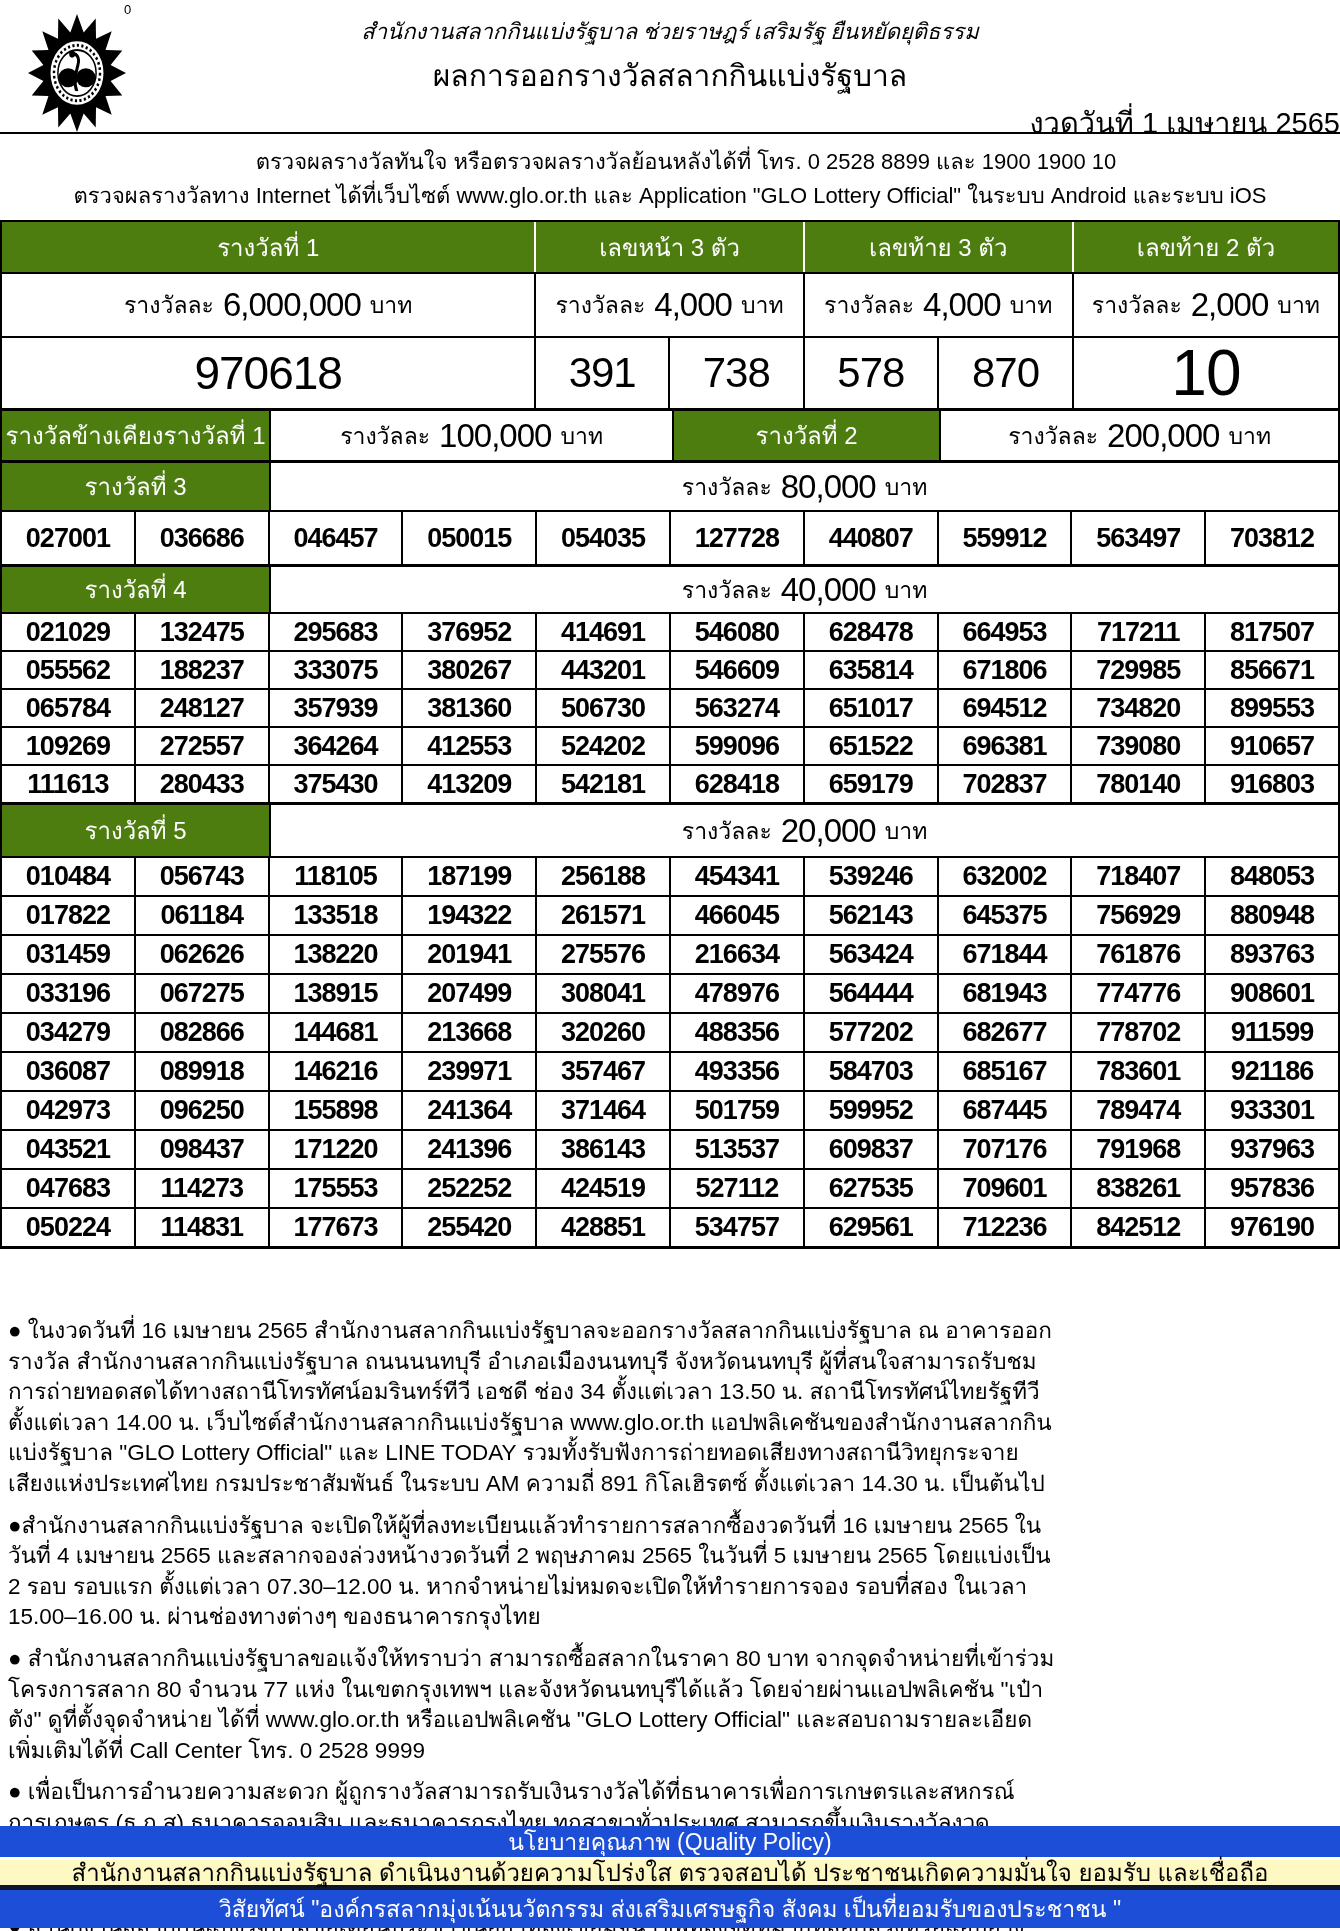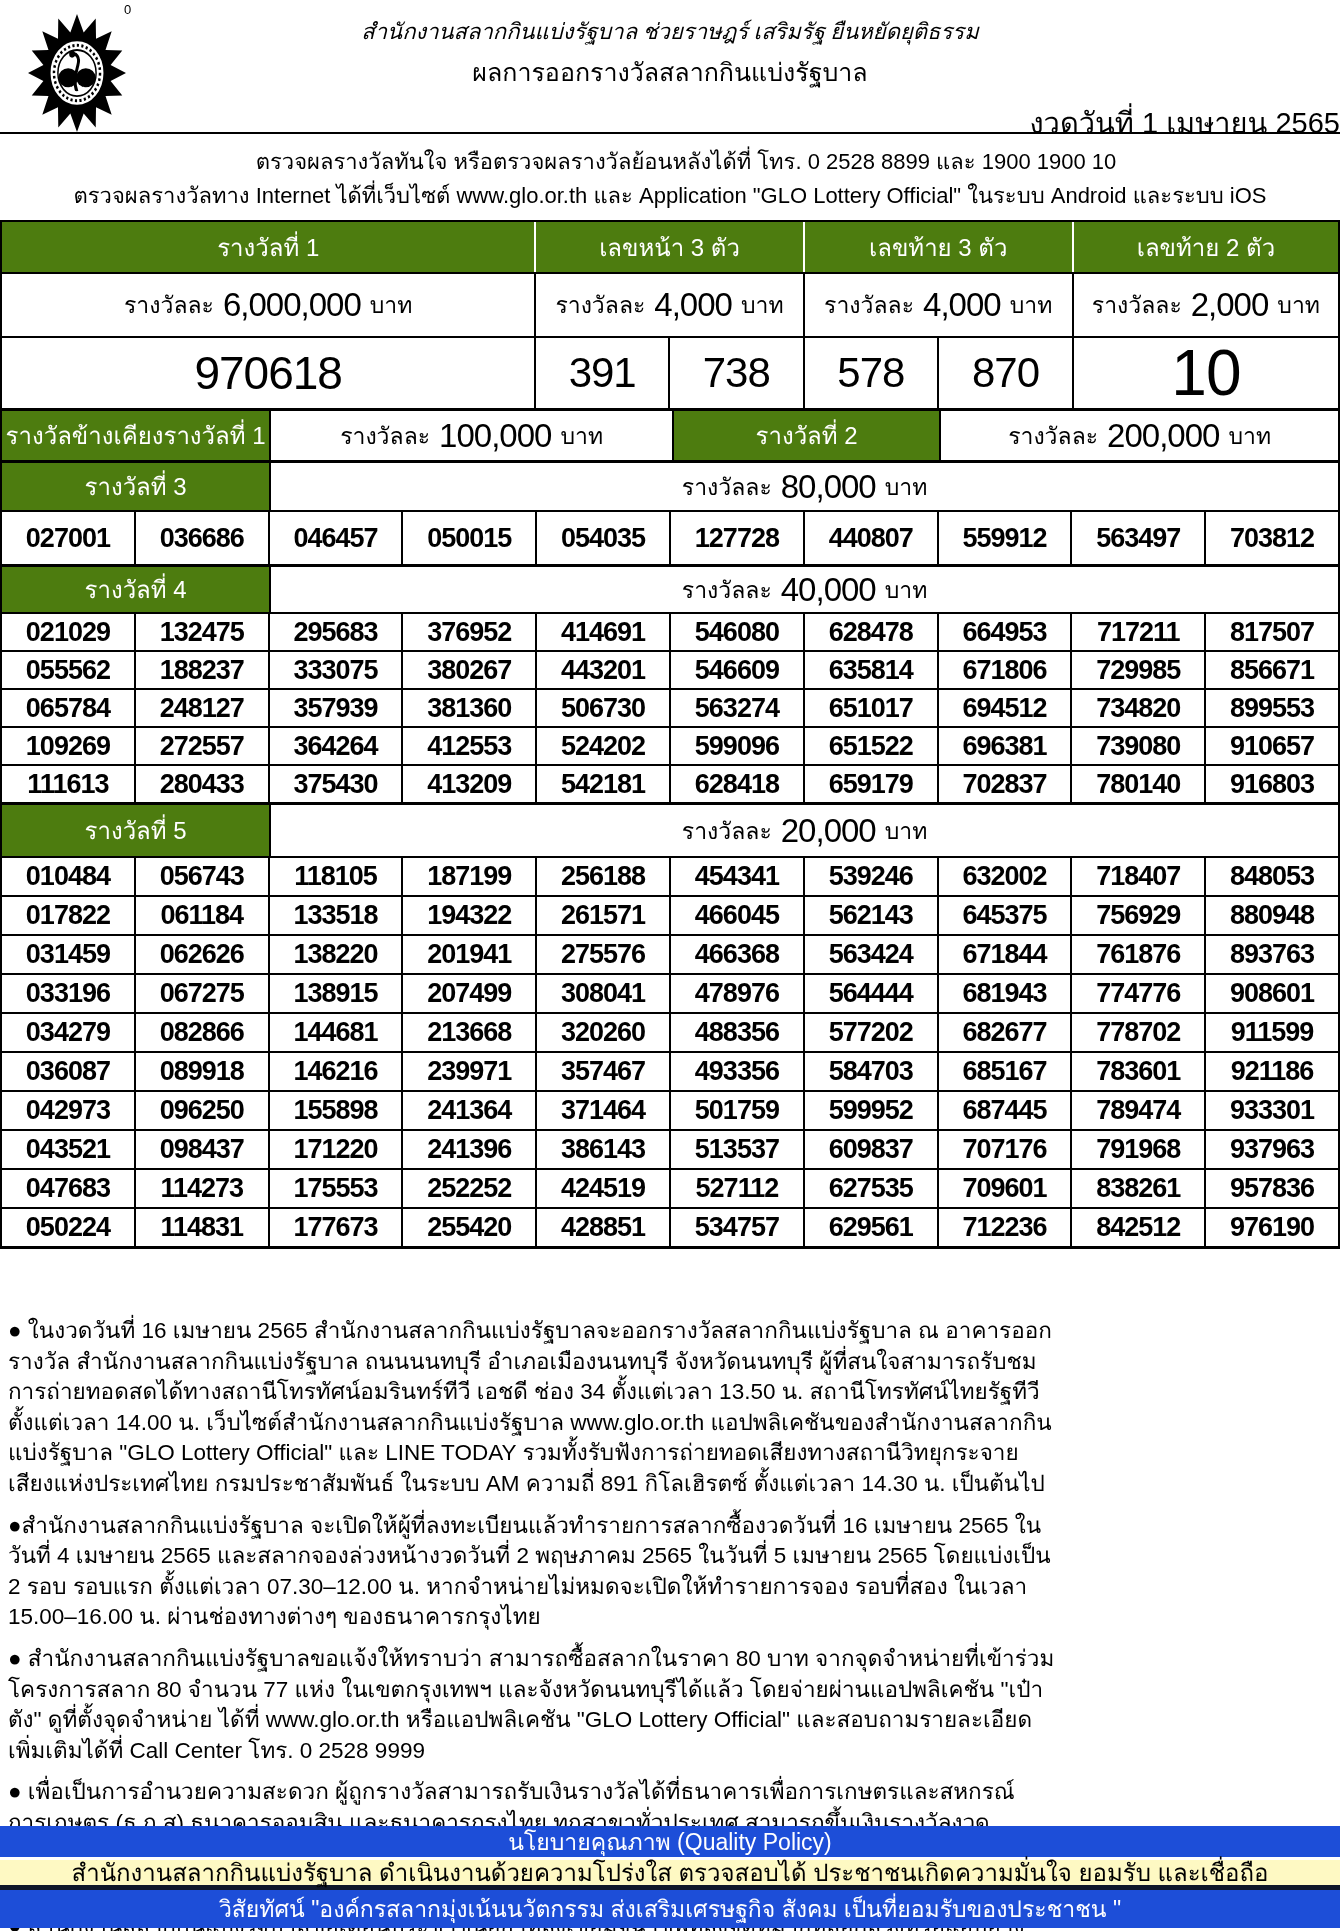--- a/index.html
+++ b/index.html
@@ -4,21 +4,21 @@
 <style>
   html,body{margin:0;padding:0;background:#fff;}
   body{width:1340px;height:1931px;position:relative;color:#000;
        font-family:"Liberation Sans", sans-serif;}
   .abs{position:absolute;}
   
   .stray{left:124px;top:2px;font-size:13px;}
   .logo{left:28px;top:14px;}
   .motto{left:0;top:14px;width:100%;text-align:center;font-size:22px;font-style:italic;
          font-family:"Liberation Serif", serif;}
-  .doc-title{left:0;top:52px;width:100%;text-align:center;font-size:25px;}
+  .doc-title{left:0;top:52px;width:100%;text-align:center;font-size:30px;}
   .doc-date{left:0;top:100px;width:100%;text-align:right;font-size:29px;}
   .rule{left:0;top:132px;width:1340px;height:2px;background:#000;}
   .info1{left:0;top:144px;width:100%;text-align:center;font-size:22px;padding-left:16px;}
   .info2{left:0;top:178px;width:100%;text-align:center;font-size:22px;}
   
   .results-table{left:0;top:220px;width:1340px;box-sizing:border-box;
                  border:2px solid #000;border-bottom:3px solid #000;
                  display:flex;flex-direction:column;}
   .row{display:flex;box-sizing:border-box;}
   .row + .row{border-top:2px solid #000;}
@@ -281,21 +281,21 @@
           <div class="num-cell">645375</div>
           <div class="num-cell">756929</div>
           <div class="num-cell">880948</div>
         </div>
         <div class="num-row">
           <div class="num-cell">031459</div>
           <div class="num-cell">062626</div>
           <div class="num-cell">138220</div>
           <div class="num-cell">201941</div>
           <div class="num-cell">275576</div>
-          <div class="num-cell">466368</div>
+          <div class="num-cell">216634</div>
           <div class="num-cell">563424</div>
           <div class="num-cell">671844</div>
           <div class="num-cell">761876</div>
           <div class="num-cell">893763</div>
         </div>
         <div class="num-row">
           <div class="num-cell">033196</div>
           <div class="num-cell">067275</div>
           <div class="num-cell">138915</div>
           <div class="num-cell">207499</div>

